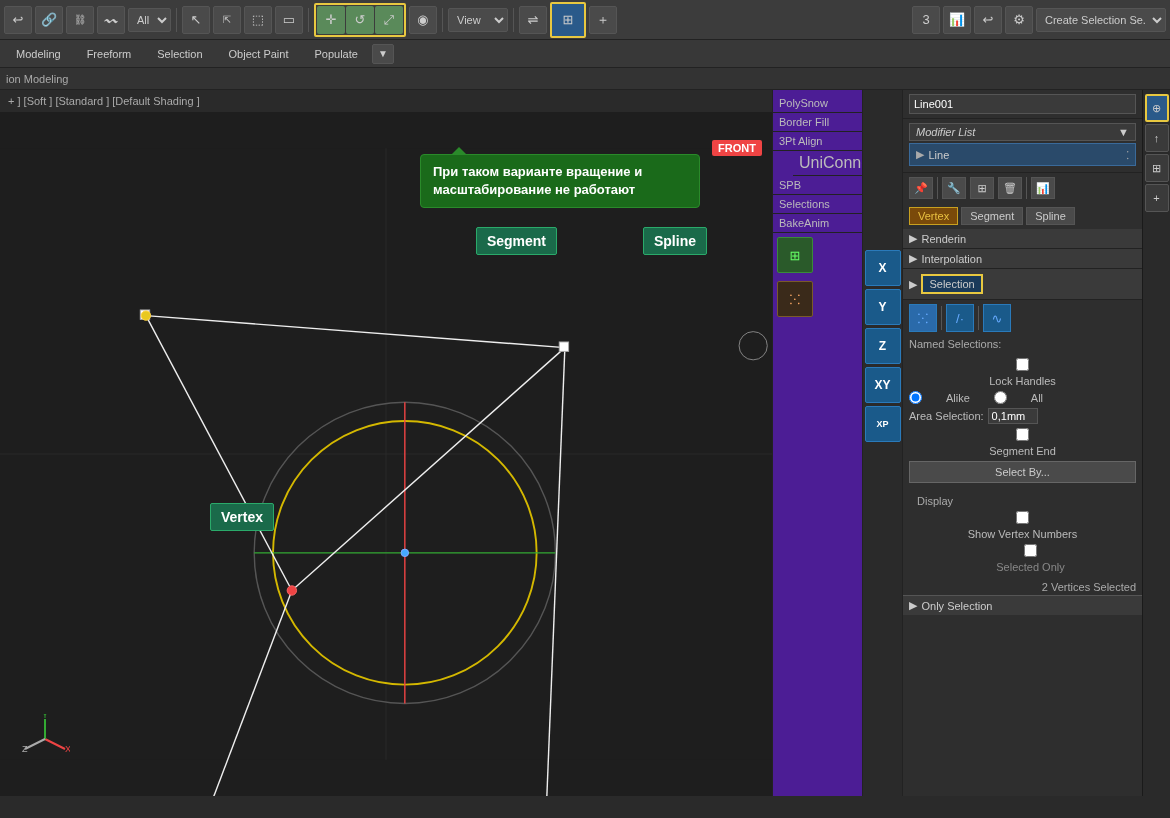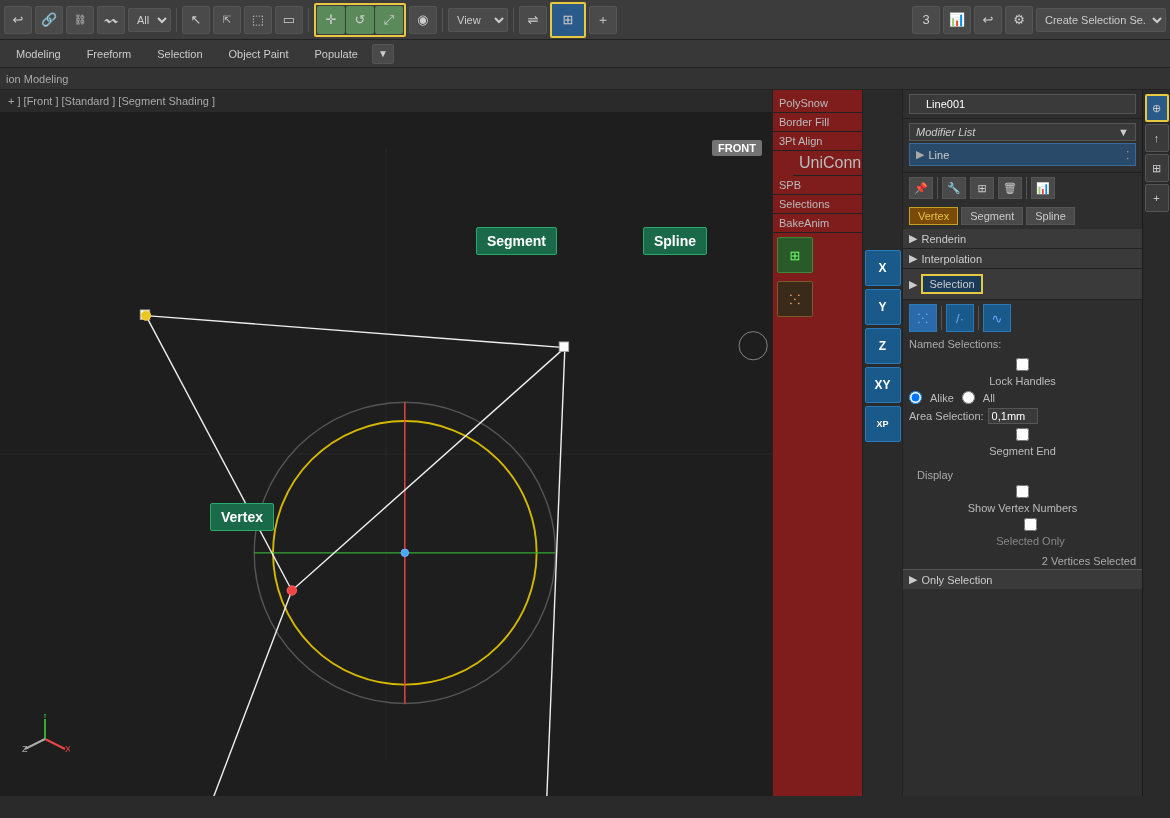--- a/index.html
+++ b/index.html
@@ -141,21 +141,21 @@
       border-left: 8px solid transparent;
       border-right: 8px solid transparent;
       border-bottom: 8px solid #2a8a2a;
     }
 
     
     .front-label {
       position: absolute;
       top: 28px;
       right: 10px;
-      background: #737373;
+      background: #ef4444;
       color: #fff;
       font-size: 11px;
       font-weight: bold;
       padding: 2px 6px;
       border-radius: 2px;
     }
 
     
     .axis-gizmo {
       position: absolute;
@@ -168,21 +168,21 @@
       padding: 4px 6px;
       border-bottom: 1px solid #222;
     }
 
     .name-input {
       width: 100%;
       background: #3a3a3a;
       border: 1px solid #555;
       color: #fff;
       font-size: 11px;
-      padding: 2px 16px;
+      padding: 2px 4px;
       height: 20px;
     }
 
     .modifier-list-header {
       display: flex; align-items: center; justify-content: space-between;
       background: #3a3a3a;
       padding: 2px 6px;
       border: 1px solid #555;
       font-style: italic;
     }
@@ -269,21 +269,21 @@
       display: flex; align-items: center; justify-content: center;
     }
 
     .options-area { padding: 4px 6px; }
     .checkbox-row {
       display: flex; align-items: center; gap: 4px;
       padding: 2px 0;
       font-size: 11px; color: #bbb; flex-direction: column;
     }
     .radio-group {
-      display: flex; align-items: center; gap: 8px;
+      display: flex; align-items: center; gap: 24px;
       padding: 2px 0;
       font-size: 11px; color: #bbb;
     }
     .area-sel-row {
       display: flex; align-items: center; gap: 4px;
       padding: 2px 0;
       font-size: 11px; color: #bbb;
     }
 
     .select-by-btn {
@@ -433,21 +433,21 @@
 
 <div class="third-toolbar">
   <span>ion Modeling</span>
 </div>
 
 <div class="main-content">
 
   <div style="flex:1; display:flex; flex-direction:column; position:relative;">
 
     <div class="viewport-header">
-      <span>+ ] [Front ] [Standard ] [Segment Shading ]</span>
+      <span>+ ] [Soft ] [Standard ] [Default Shading ]</span>
     </div>
 
     <div class="viewport">
       
       
       <svg viewBox="0 0 820 650" xmlns="http://www.w3.org/2000/svg">
 
         <rect width="820" height="650" fill="#1e1e1e"></rect>
 
         <line x1="0" y1="325" x2="820" y2="325" stroke="#333" stroke-width="0.5"></line>
@@ -484,20 +484,23 @@
 
         <circle cx="800" cy="210" r="15" fill="none" stroke="#888" stroke-width="1"></circle>
       </svg>
       
       
       <div class="front-label">
         <span>FRONT</span>
       </div>
       
       
+      <div class="tooltip-bubble">
+        <span>При таком варианте вращение и масштабирование не работают</span>
+      </div>
       
       
       
       <div class="annotation-vertex" style="position:absolute; bottom:265px; left:210px;">
         <span>Vertex</span>
       </div>
       
       <div class="annotation-segment" style="position:absolute; top:115px; right:215px;">
         <span>Segment</span>
       </div>
@@ -514,21 +517,21 @@
           <line x1="25" y1="25" x2="5" y2="35" stroke="#aaa" stroke-width="2"></line>
           <text x="45" y="38" fill="#e44" font-size="9">X</text>
           <text x="22" y="4" fill="#3a3" font-size="9">Y</text>
           <text x="2" y="38" fill="#aaa" font-size="9">Z</text>
         </svg>
       </div>
       
     </div>
   </div>
 
-  <div style="width:90px; background:#7f1d1d; border-left:1px solid #222; display:flex; flex-direction:column; padding-top:4px;">
+  <div style="width:90px; background:#4c1d95; border-left:1px solid #222; display:flex; flex-direction:column; padding-top:4px;">
     <div style="padding:3px 6px; font-size:11px; color:#bbb; cursor:pointer; border-bottom:1px solid #222;">PolySnow</div>
     <div style="padding:3px 6px; font-size:11px; color:#bbb; cursor:pointer; border-bottom:1px solid #222;">Border Fill</div>
     <div style="padding:3px 6px; font-size:11px; color:#bbb; cursor:pointer; border-bottom:1px solid #222;">3Pt Align</div>
     <div style="padding:3px 6px; font-size:16px; color:#bbb; cursor:pointer; border-bottom:1px solid #222;margin-left:20px;">UniConnector</div>
     <div style="padding:3px 6px; font-size:11px; color:#bbb; cursor:pointer; border-bottom:1px solid #222;">SPB</div>
     <div style="padding:3px 6px; font-size:11px; color:#bbb; cursor:pointer; border-bottom:1px solid #222;">Selections</div>
     <div style="padding:3px 6px; font-size:11px; color:#bbb; cursor:pointer; border-bottom:1px solid #222;">BakeAnim</div>
 
     <div style="margin:4px; width:36px; height:36px; background:#2a5a2a; border:1px solid #3a8a3a; border-radius:2px; display:flex; align-items:center; justify-content:center;">
       <span style="color:#6f6; font-size:13px;">⊞</span>
@@ -639,20 +642,23 @@
         <span>All</span>
       </div>
       <div class="area-sel-row">
         <span>Area Selection:</span>
         <input type="text" value="0,1mm" style="width: 50px; background: rgb(58, 58, 58); border: 1px solid rgb(85, 85, 85); color: rgb(255, 255, 255); font-size: 11px; padding: 1px 3px;">
       </div>
       <div class="checkbox-row">
         <input type="checkbox" style="">
         <span>Segment End</span>
       </div>
+      <div class="select-by-btn">
+        <span>Select By...</span>
+      </div>
     </div>
 
     <div class="display-section">
       <div class="display-title">
         <span>Display</span>
       </div>
       <div class="checkbox-row">
         <input type="checkbox" style="">
         <span>Show Vertex Numbers</span>
       </div>

